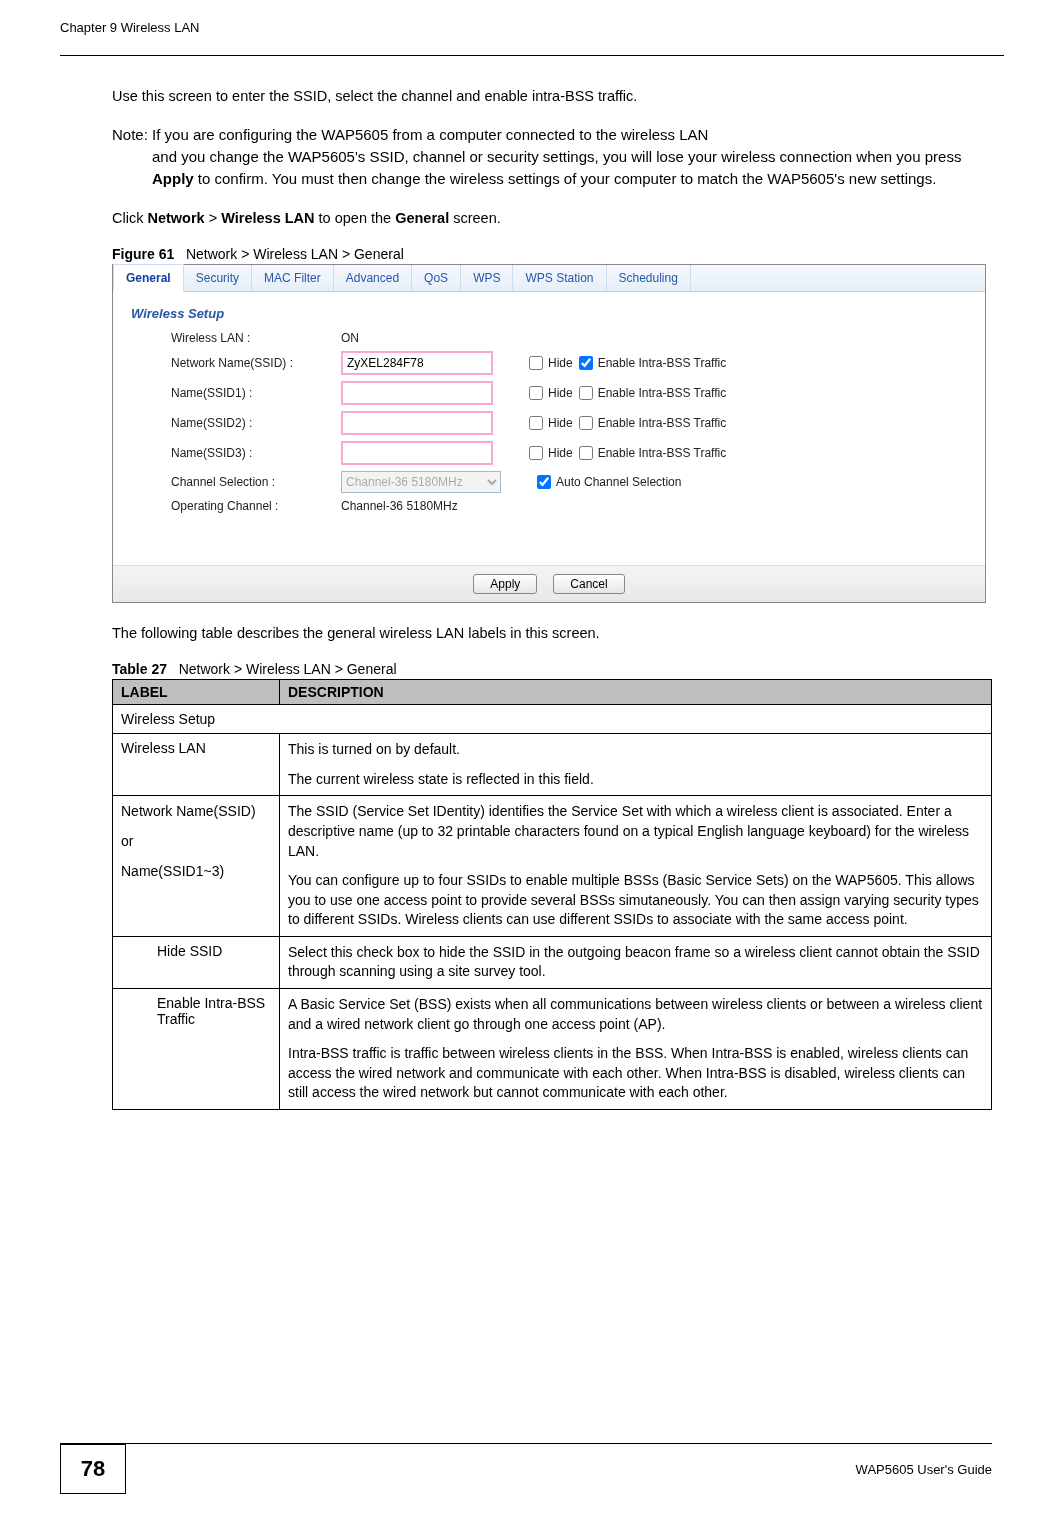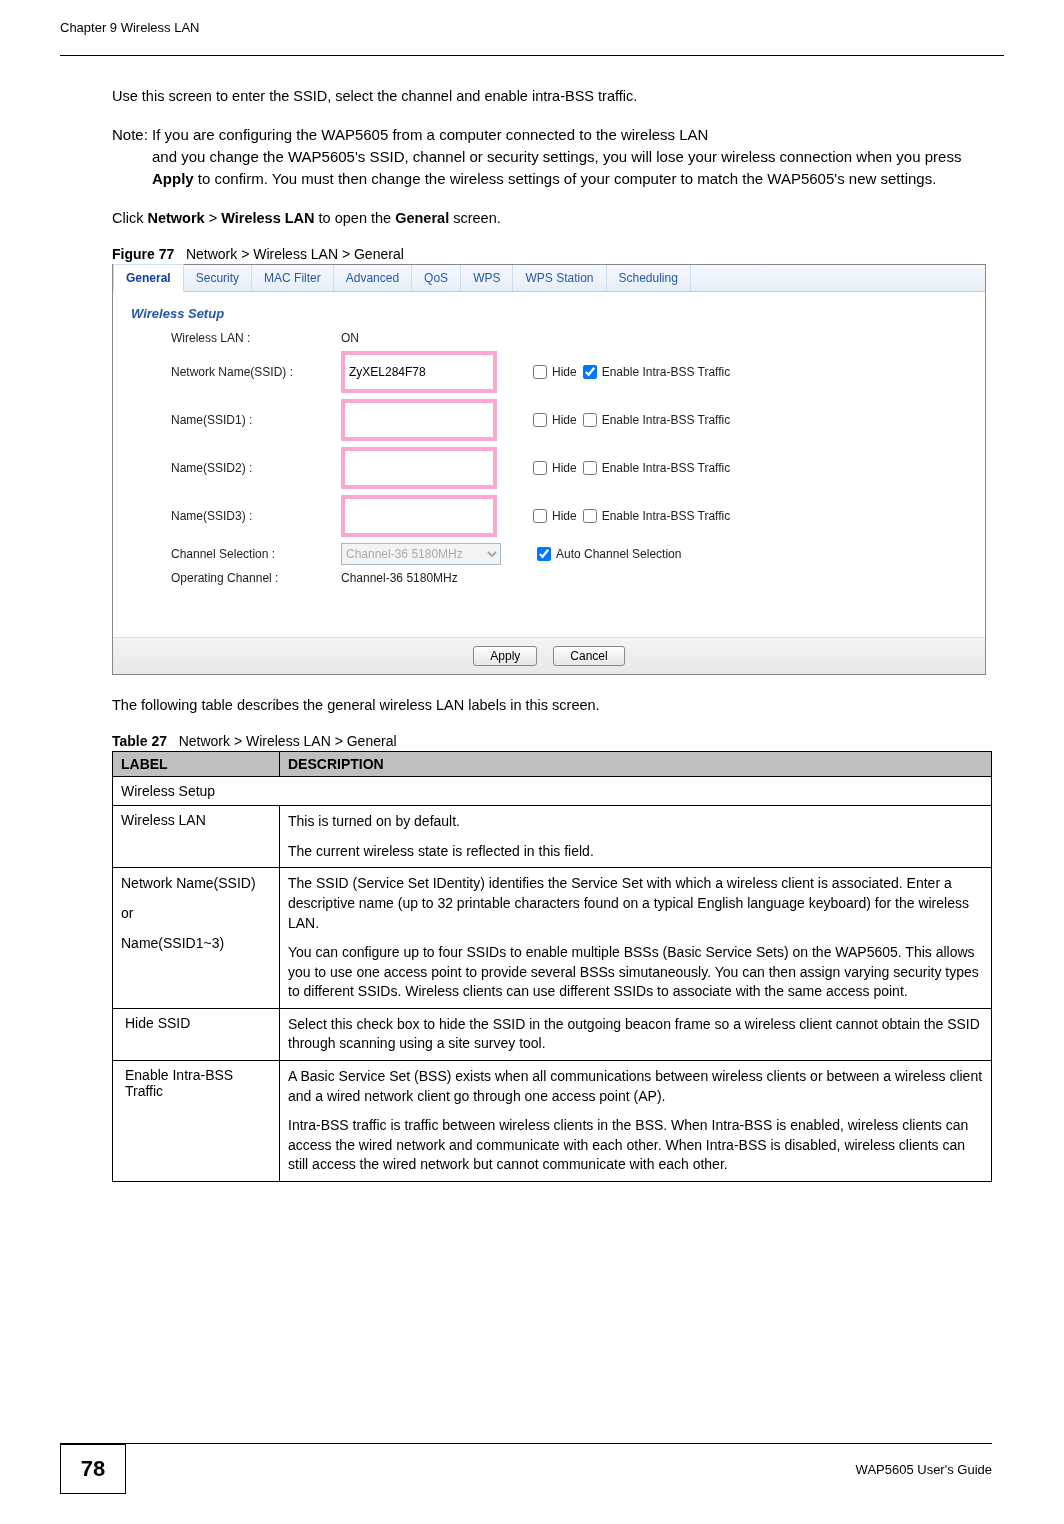--- a/index.html
+++ b/index.html
@@ -107,22 +107,22 @@
   .form-row .lbl {
     width: 170px;
   }
   .form-row .val-text {
     width: 180px;
   }
   .form-row input[type=text] {
     width: 140px;
     height: 18px;
     font-size: 12px;
-    border: 4px solid #f9a8d4;
-    padding: 8px 4px;
+    border: 2px solid #f9a8d4;
+    padding: 1px 4px;
   }
   .form-row select {
     width: 160px;
     height: 22px;
     font-size: 12px;
     border: 1px solid #7f9db9;
     background: #efefef;
   }
   .form-row select[disabled] {
     color: #888;
@@ -172,21 +172,21 @@
     padding: 4px 8px;
     border: 1px solid #000;
     font-weight: bold;
   }
   table.desc td {
     border: 1px solid #000;
     padding: 6px 8px;
     vertical-align: top;
   }
   table.desc td.indent {
-    padding-left: 12px;
+    padding-left: 44px;
   }
   table.desc .spanrow td {
     font-size: 14px;
   }
   .desc p {
     font-size: 14px;
     margin: 0 0 10px 0;
   }
   .desc p:last-child { margin-bottom: 0; }
 
@@ -236,21 +236,21 @@
       <span class="note-body">
         <span>and you change the WAP5605's SSID, channel or security settings, you will lose your wireless connection when you press </span><span class="bold">Apply</span><span> to confirm. You must then change the wireless settings of your computer to match the WAP5605's new settings.</span>
       </span>
     </p>
 
     <p>
       <span>Click </span><span class="bold">Network</span><span> &gt; </span><span class="bold">Wireless LAN</span><span> to open the </span><span class="bold">General</span><span> screen.</span>
     </p>
 
     <div class="fig-caption">
-      <span class="fig-label">Figure 77</span>&nbsp;&nbsp;&nbsp;<span>Network &gt; Wireless LAN &gt; General</span>
+      <span class="fig-label">Figure 61</span>&nbsp;&nbsp;&nbsp;<span>Network &gt; Wireless LAN &gt; General</span>
     </div>
 
     <div class="figure-shot">
       <div class="tabbar">
         <div class="tab active">General</div>
         <div class="tab">Security</div>
         <div class="tab">MAC Filter</div>
         <div class="tab">Advanced</div>
         <div class="tab">QoS</div>
         <div class="tab">WPS</div>

